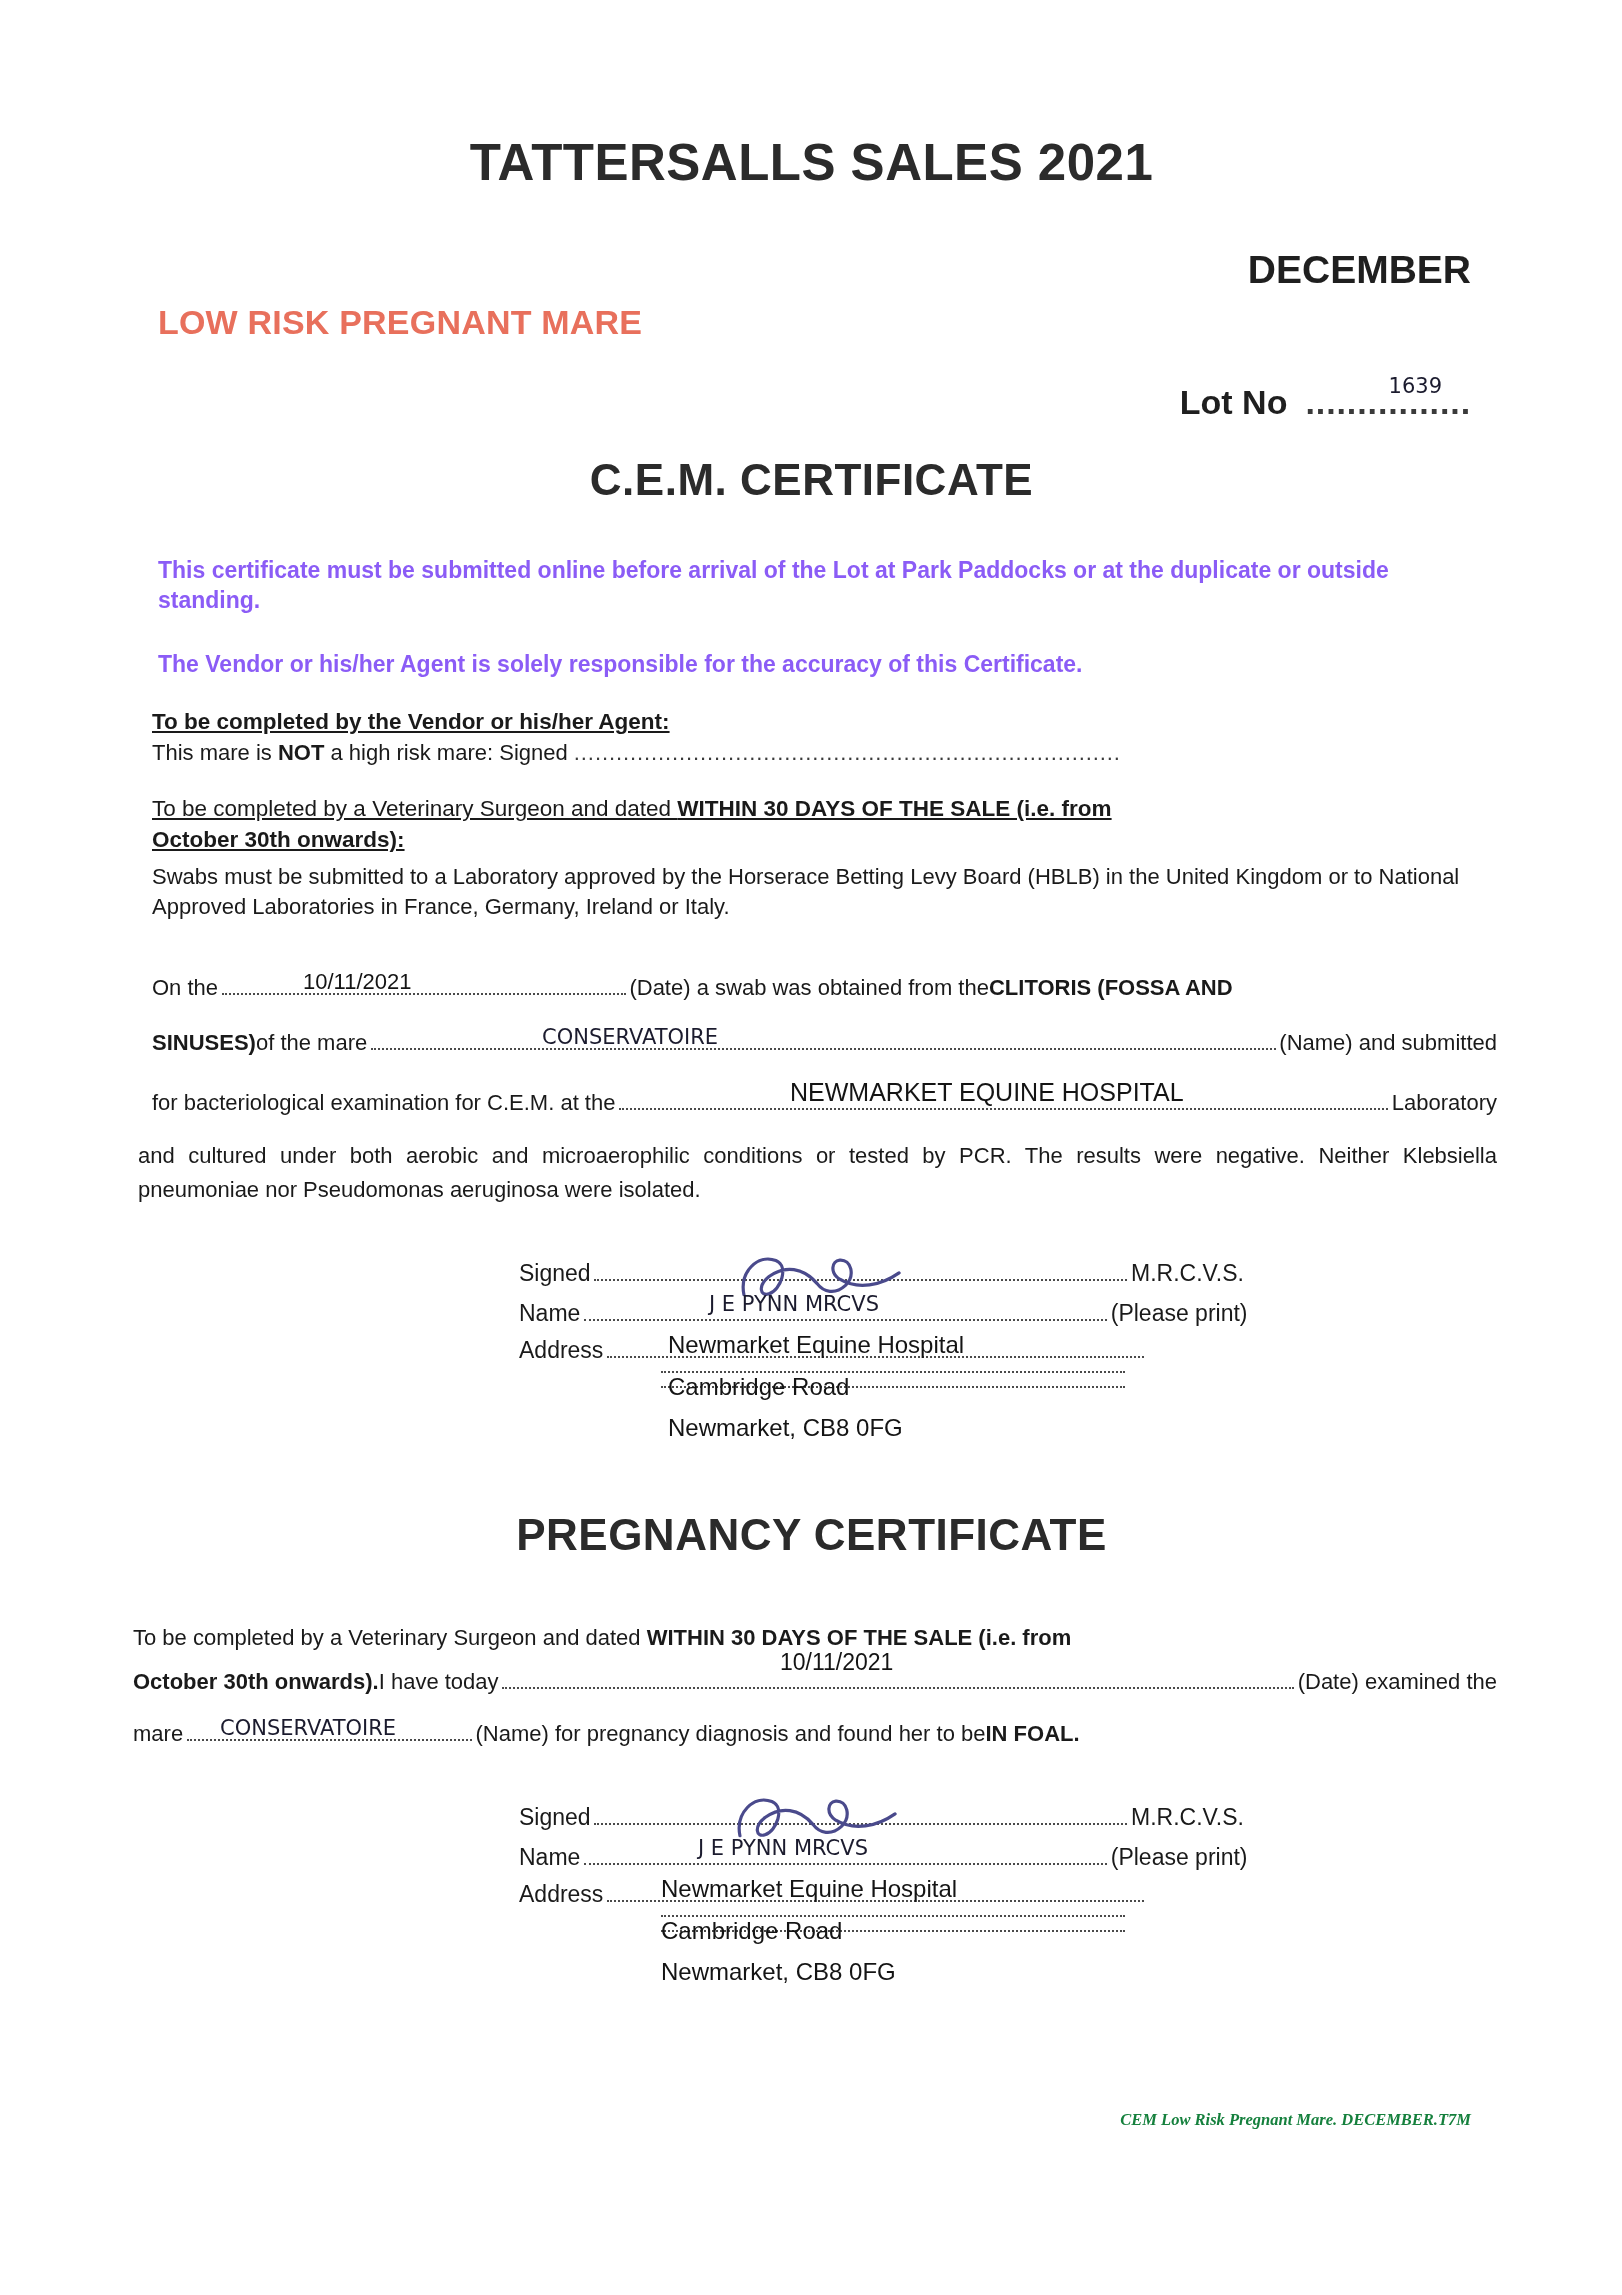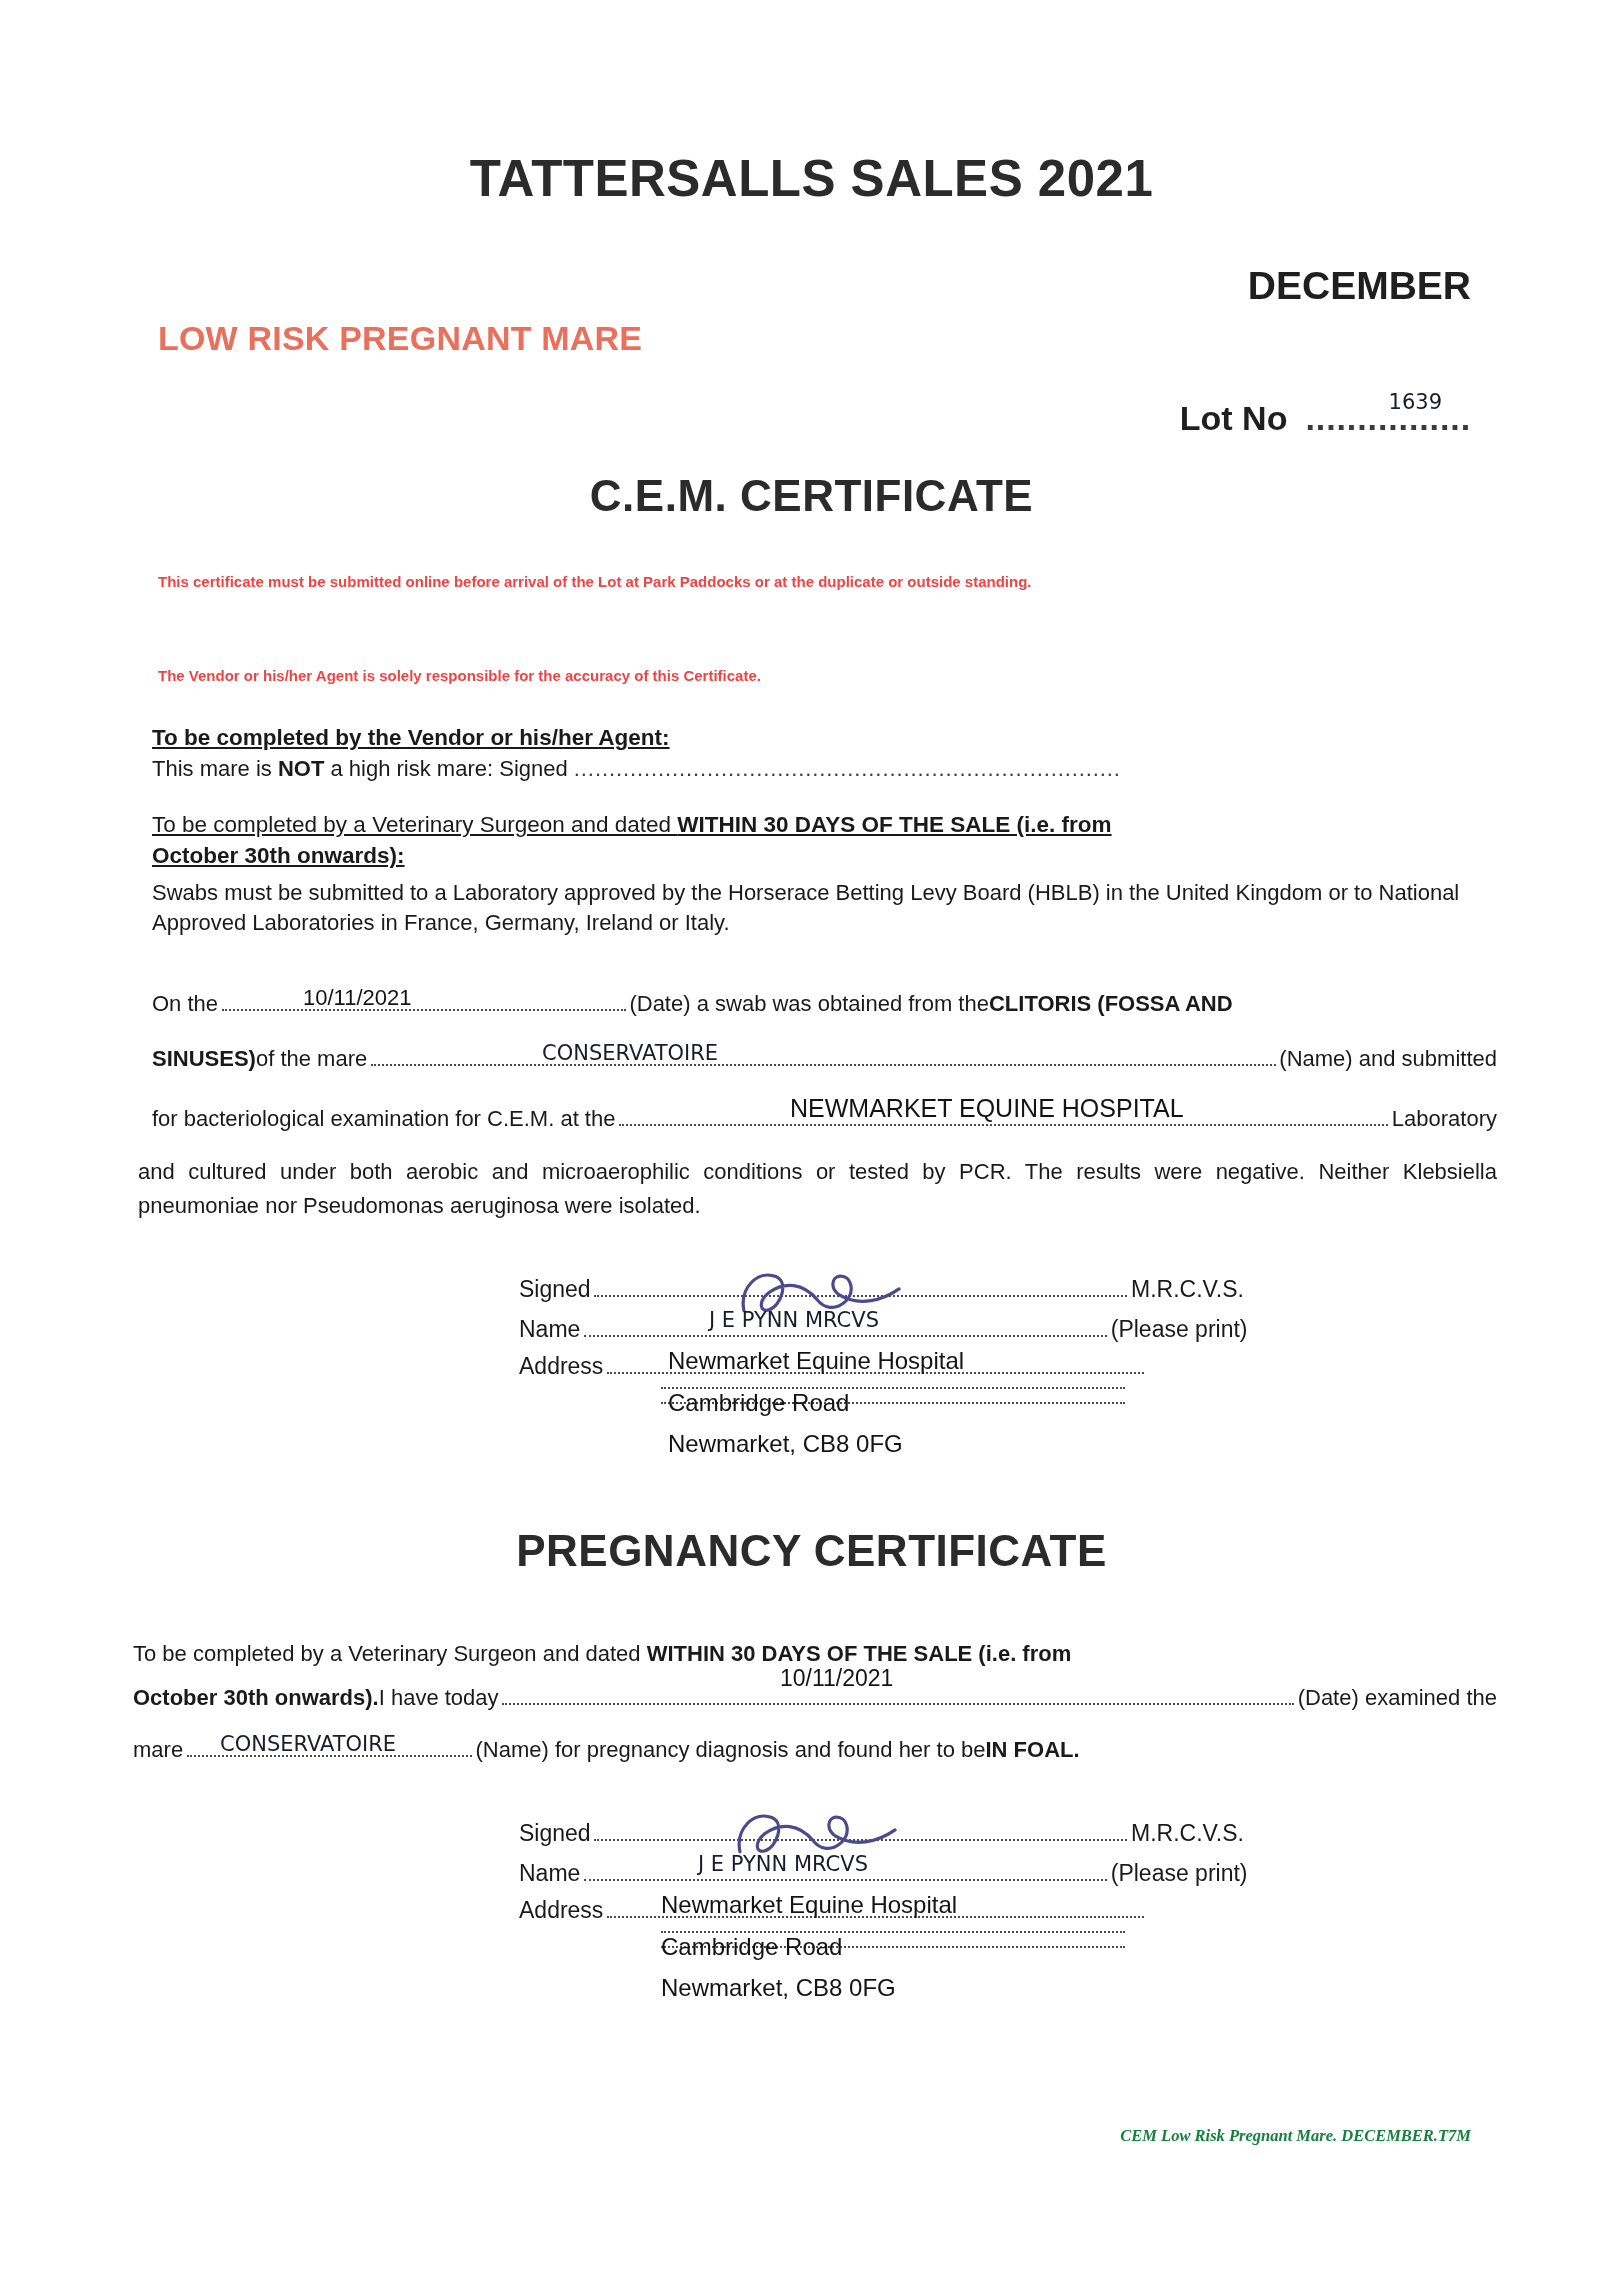--- a/index.html
+++ b/index.html
@@ -14,21 +14,21 @@
   #page {
     position: relative;
     width: 1623px;
     height: 2295px;
     background: #ffffff;
     overflow: hidden;
   }
   .sheet {
     position: absolute;
     left: 0;
-    top: 16px;
+    top: 0;
     width: 1623px;
     height: 2019px;
     padding: 0;
     box-sizing: border-box;
   }
   .blk {
     position: absolute;
     box-sizing: border-box;
   }
 
@@ -56,23 +56,23 @@
     color: #1f1f1f;
     margin-left: 16px;
   }
   .cert-title {
     font-size: 44px;
     font-weight: bold;
     color: #2b2b2b;
     letter-spacing: 0.5px;
   }
   .red-note {
-    font-size: 15px;
-    font-weight: bold;
-    color: #ef4444;
+    font-size: 23px;
+    font-weight: bold;
+    color: #8b5cf6;
     line-height: 1.3;
   }
   .sect-head {
     font-size: 22.5px;
     font-weight: bold;
     color: #1a1a1a;
     text-decoration: underline;
     line-height: 1.35;
   }
   .body-text {

